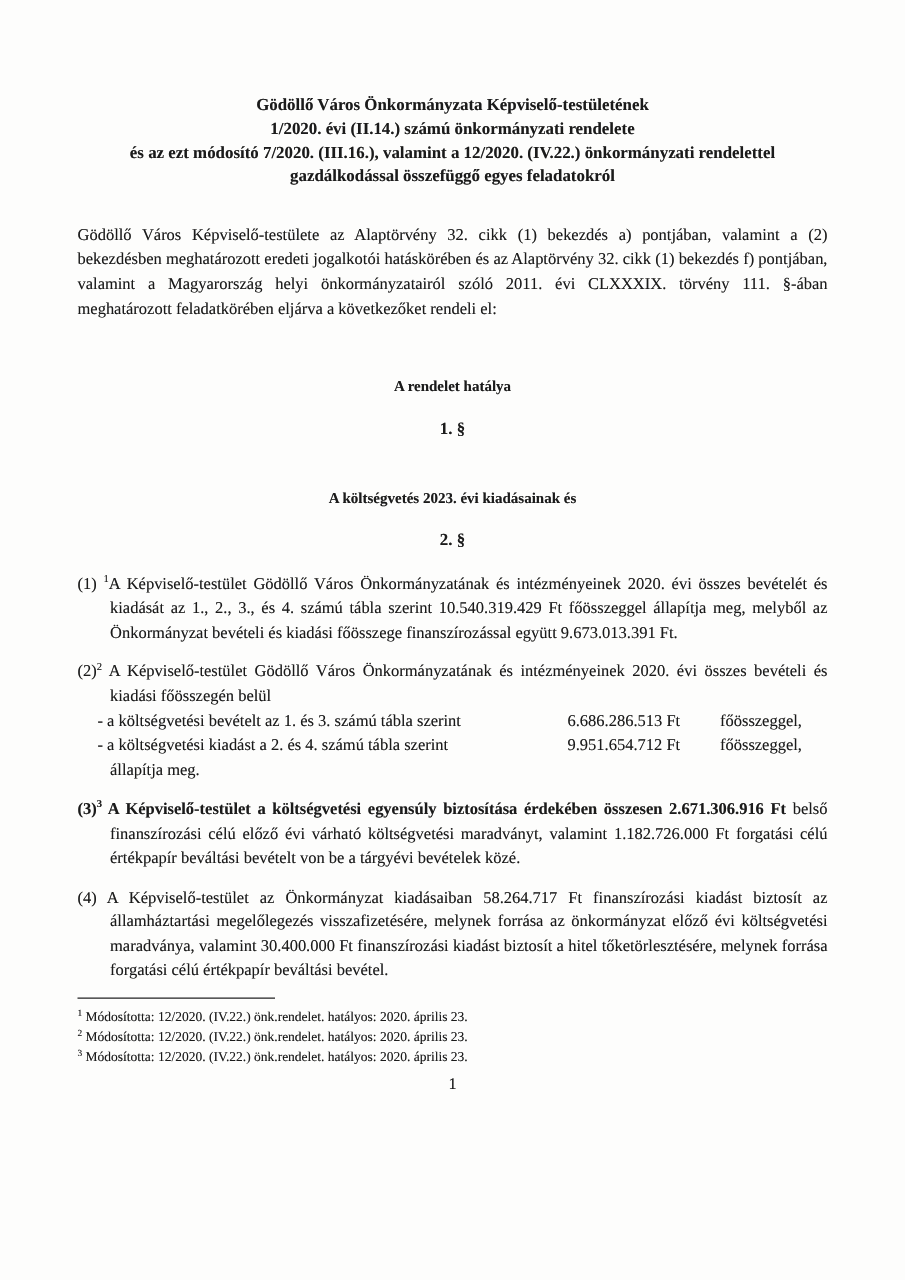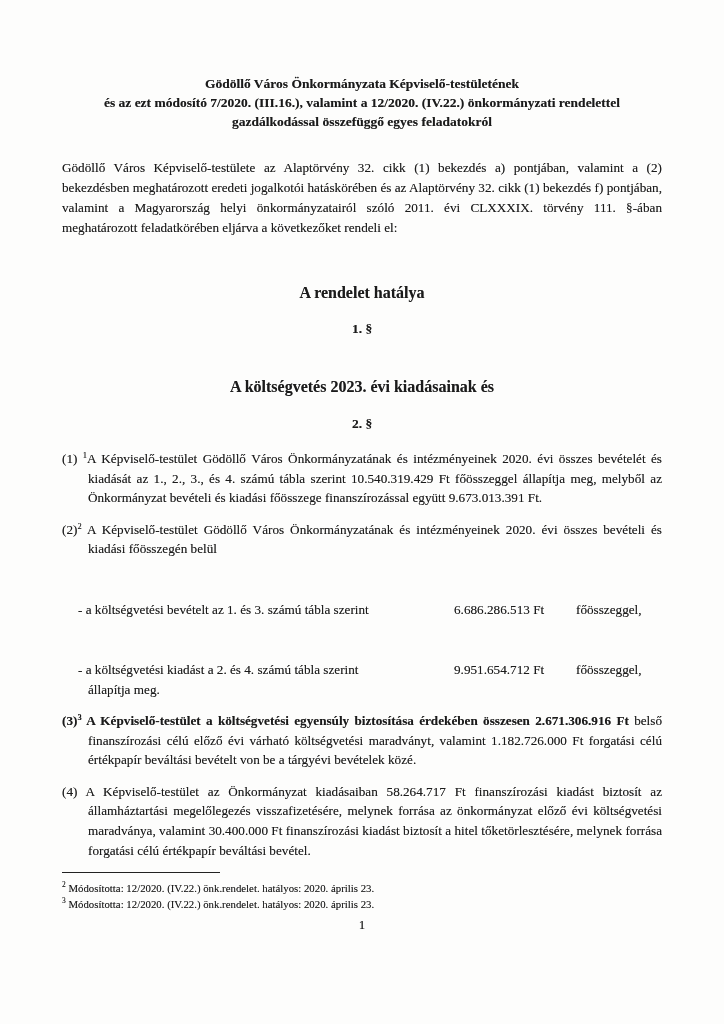--- a/index.html
+++ b/index.html
@@ -27,21 +27,21 @@
     margin-bottom: 27px;
   }
   .preamble {
     text-align: justify;
     line-height: 1.5;
     margin-bottom: 22px;
   }
   .c-head {
     text-align: center;
     font-weight: bold;
-    font-size: 16px;
+    font-size: 12px;
     line-height: 1.42;
     margin-top: 22px;
   }
   .sec-num {
     text-align: center;
     font-weight: bold;
     font-size: 13.5px;
     margin-top: 17px;
     margin-bottom: 17px;
   }
@@ -56,21 +56,20 @@
   sup.fn-ref {
     font-size: 8.5px;
     line-height: 0;
     vertical-align: super;
   }
   .b { font-weight: bold; }
   .row {
     display: flex;
     text-indent: 0;
     margin-left: -10px;
-    margin-top: 41px;
   }
   .row .lbl { flex: 0 0 376px; }
   .row .val { flex: 0 0 122px; }
   .row .suf { }
   .closing-line { text-indent: 0; }
   .footer-block { margin-top: auto; }
   .fn-rule {
     width: 158px;
     border-top: 1.4px solid #222;
     margin-bottom: 7px;
@@ -90,20 +89,21 @@
     margin-top: 5px;
   }
 </style>
 </head>
 <body>
 
 <div class="page">
 
   <div class="title-block">
     <div>Gödöllő Város Önkormányzata Képviselő-testületének</div>
+    <div>1/2020. évi (II.14.) számú önkormányzati rendelete</div>
     <div>és az ezt módosító 7/2020. (III.16.), valamint a 12/2020. (IV.22.) önkormányzati rendelettel</div>
     <div>gazdálkodással összefüggő egyes feladatokról</div>
   </div>
 
   <div class="preamble">Gödöllő Város Képviselő-testülete az Alaptörvény 32. cikk (1) bekezdés a) pontjában, valamint a (2) bekezdésben meghatározott eredeti jogalkotói hatáskörében és az Alaptörvény 32. cikk (1) bekezdés f) pontjában, valamint a Magyarország helyi önkormányzatairól szóló 2011. évi CLXXXIX. törvény 111. §-ában meghatározott feladatkörében eljárva a következőket rendeli el:</div>
 
   <div class="c-head">A rendelet hatálya</div>
 
   <div class="sec-num">1. §</div>
 
@@ -142,20 +142,24 @@
   </div>
 
   <div class="para">
     <span class="marker">(4)</span>
     <span>A Képviselő-testület az Önkormányzat kiadásaiban 58.264.717 Ft finanszírozási kiadást biztosít az államháztartási megelőlegezés visszafizetésére, melynek forrása az önkormányzat előző évi költségvetési maradványa, valamint 30.400.000 Ft finanszírozási kiadást biztosít a hitel tőketörlesztésére, melynek forrása forgatási célú értékpapír beváltási bevétel.</span>
   </div>
 
   <div class="footer-block">
     <div class="fn-rule"></div>
     <div class="footnote">
+      <sup>1</sup>
+      <span>Módosította: 12/2020. (IV.22.) önk.rendelet. hatályos: 2020. április 23.</span>
+    </div>
+    <div class="footnote">
       <sup>2</sup>
       <span>Módosította: 12/2020. (IV.22.) önk.rendelet. hatályos: 2020. április 23.</span>
     </div>
     <div class="footnote">
       <sup>3</sup>
       <span>Módosította: 12/2020. (IV.22.) önk.rendelet. hatályos: 2020. április 23.</span>
     </div>
     <div class="page-number">1</div>
   </div>
 

